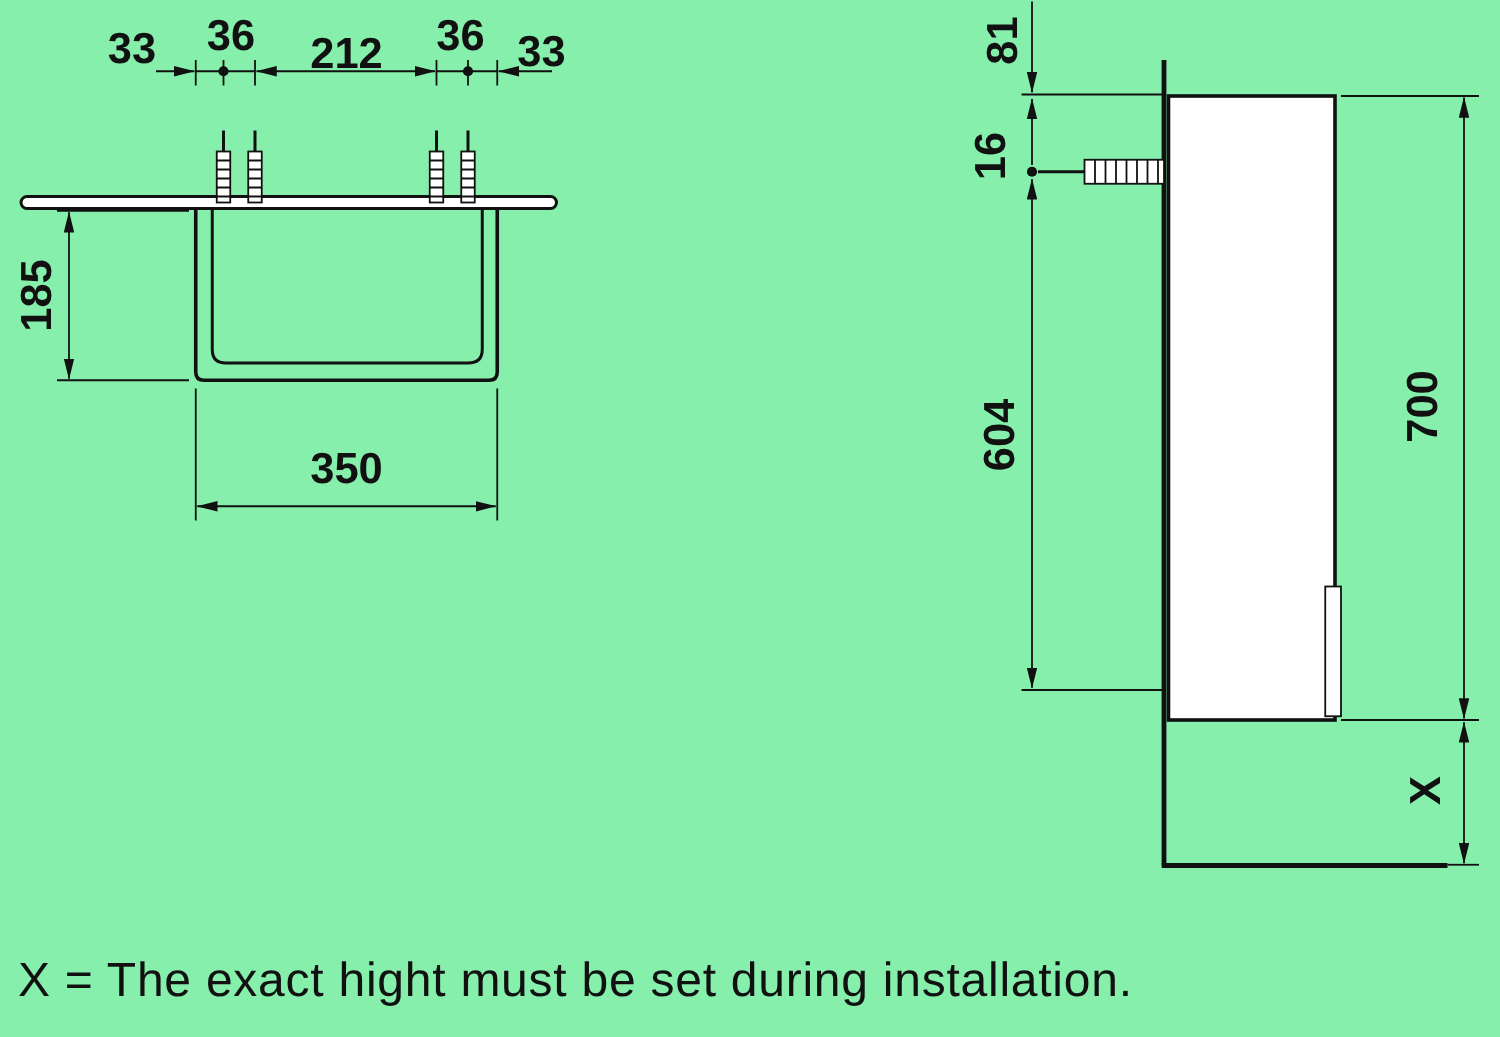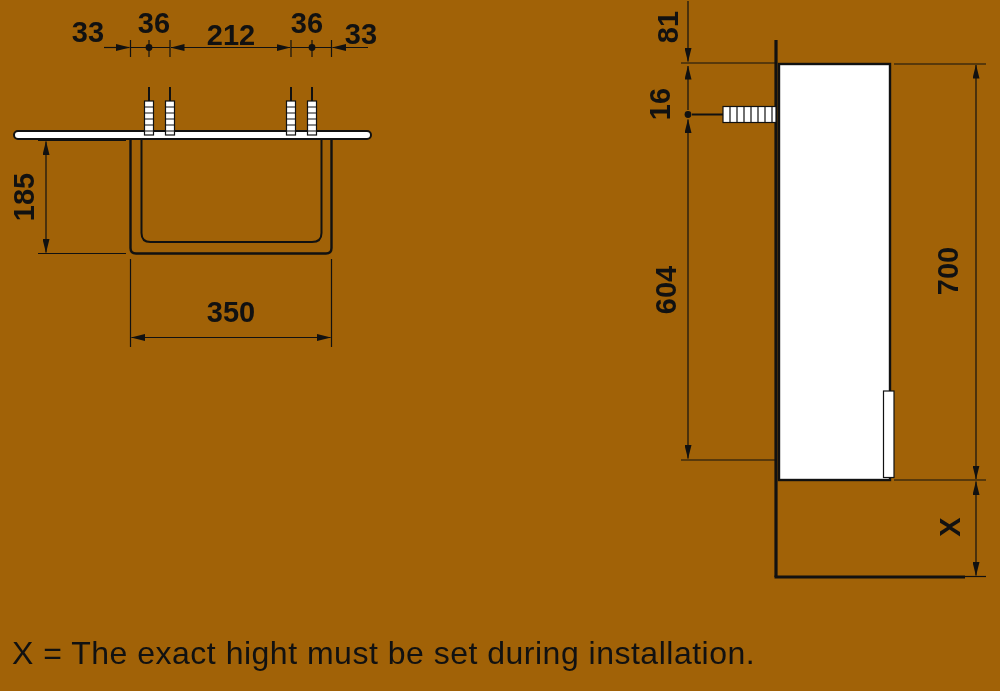--- a/index.html
+++ b/index.html
@@ -1,16 +1,16 @@
 <!DOCTYPE html>
 <html><head>
 <meta charset="utf-8">
 <style>
   html,body{margin:0;padding:0;background:#ffffff;}
-  .stage{width:1000px;height:691px;background:#a16207;position:relative;overflow:hidden;
+  .stage{width:1000px;height:691px;background:#86efac;position:relative;overflow:hidden;
          font-family:"Liberation Sans",sans-serif;}
   svg{display:block;}
   .thin{stroke:#111111;stroke-width:1.2;fill:none;stroke-linecap:butt;}
   .mid{stroke:#111111;stroke-width:2;fill:none;}
   .bold-ln{stroke:#111111;stroke-width:2.4;fill:none;}
   .wall{stroke:#111111;stroke-width:3.2;fill:none;}
   .dot{fill:#111111;stroke:none;}
   .fill-white{fill:#ffffff;}
   .lbl{font-family:"Liberation Sans",sans-serif;font-weight:bold;font-size:29px;fill:#111111;}
   .note{font-family:"Liberation Sans",sans-serif;font-size:32px;fill:#111111;letter-spacing:0.5px;}

